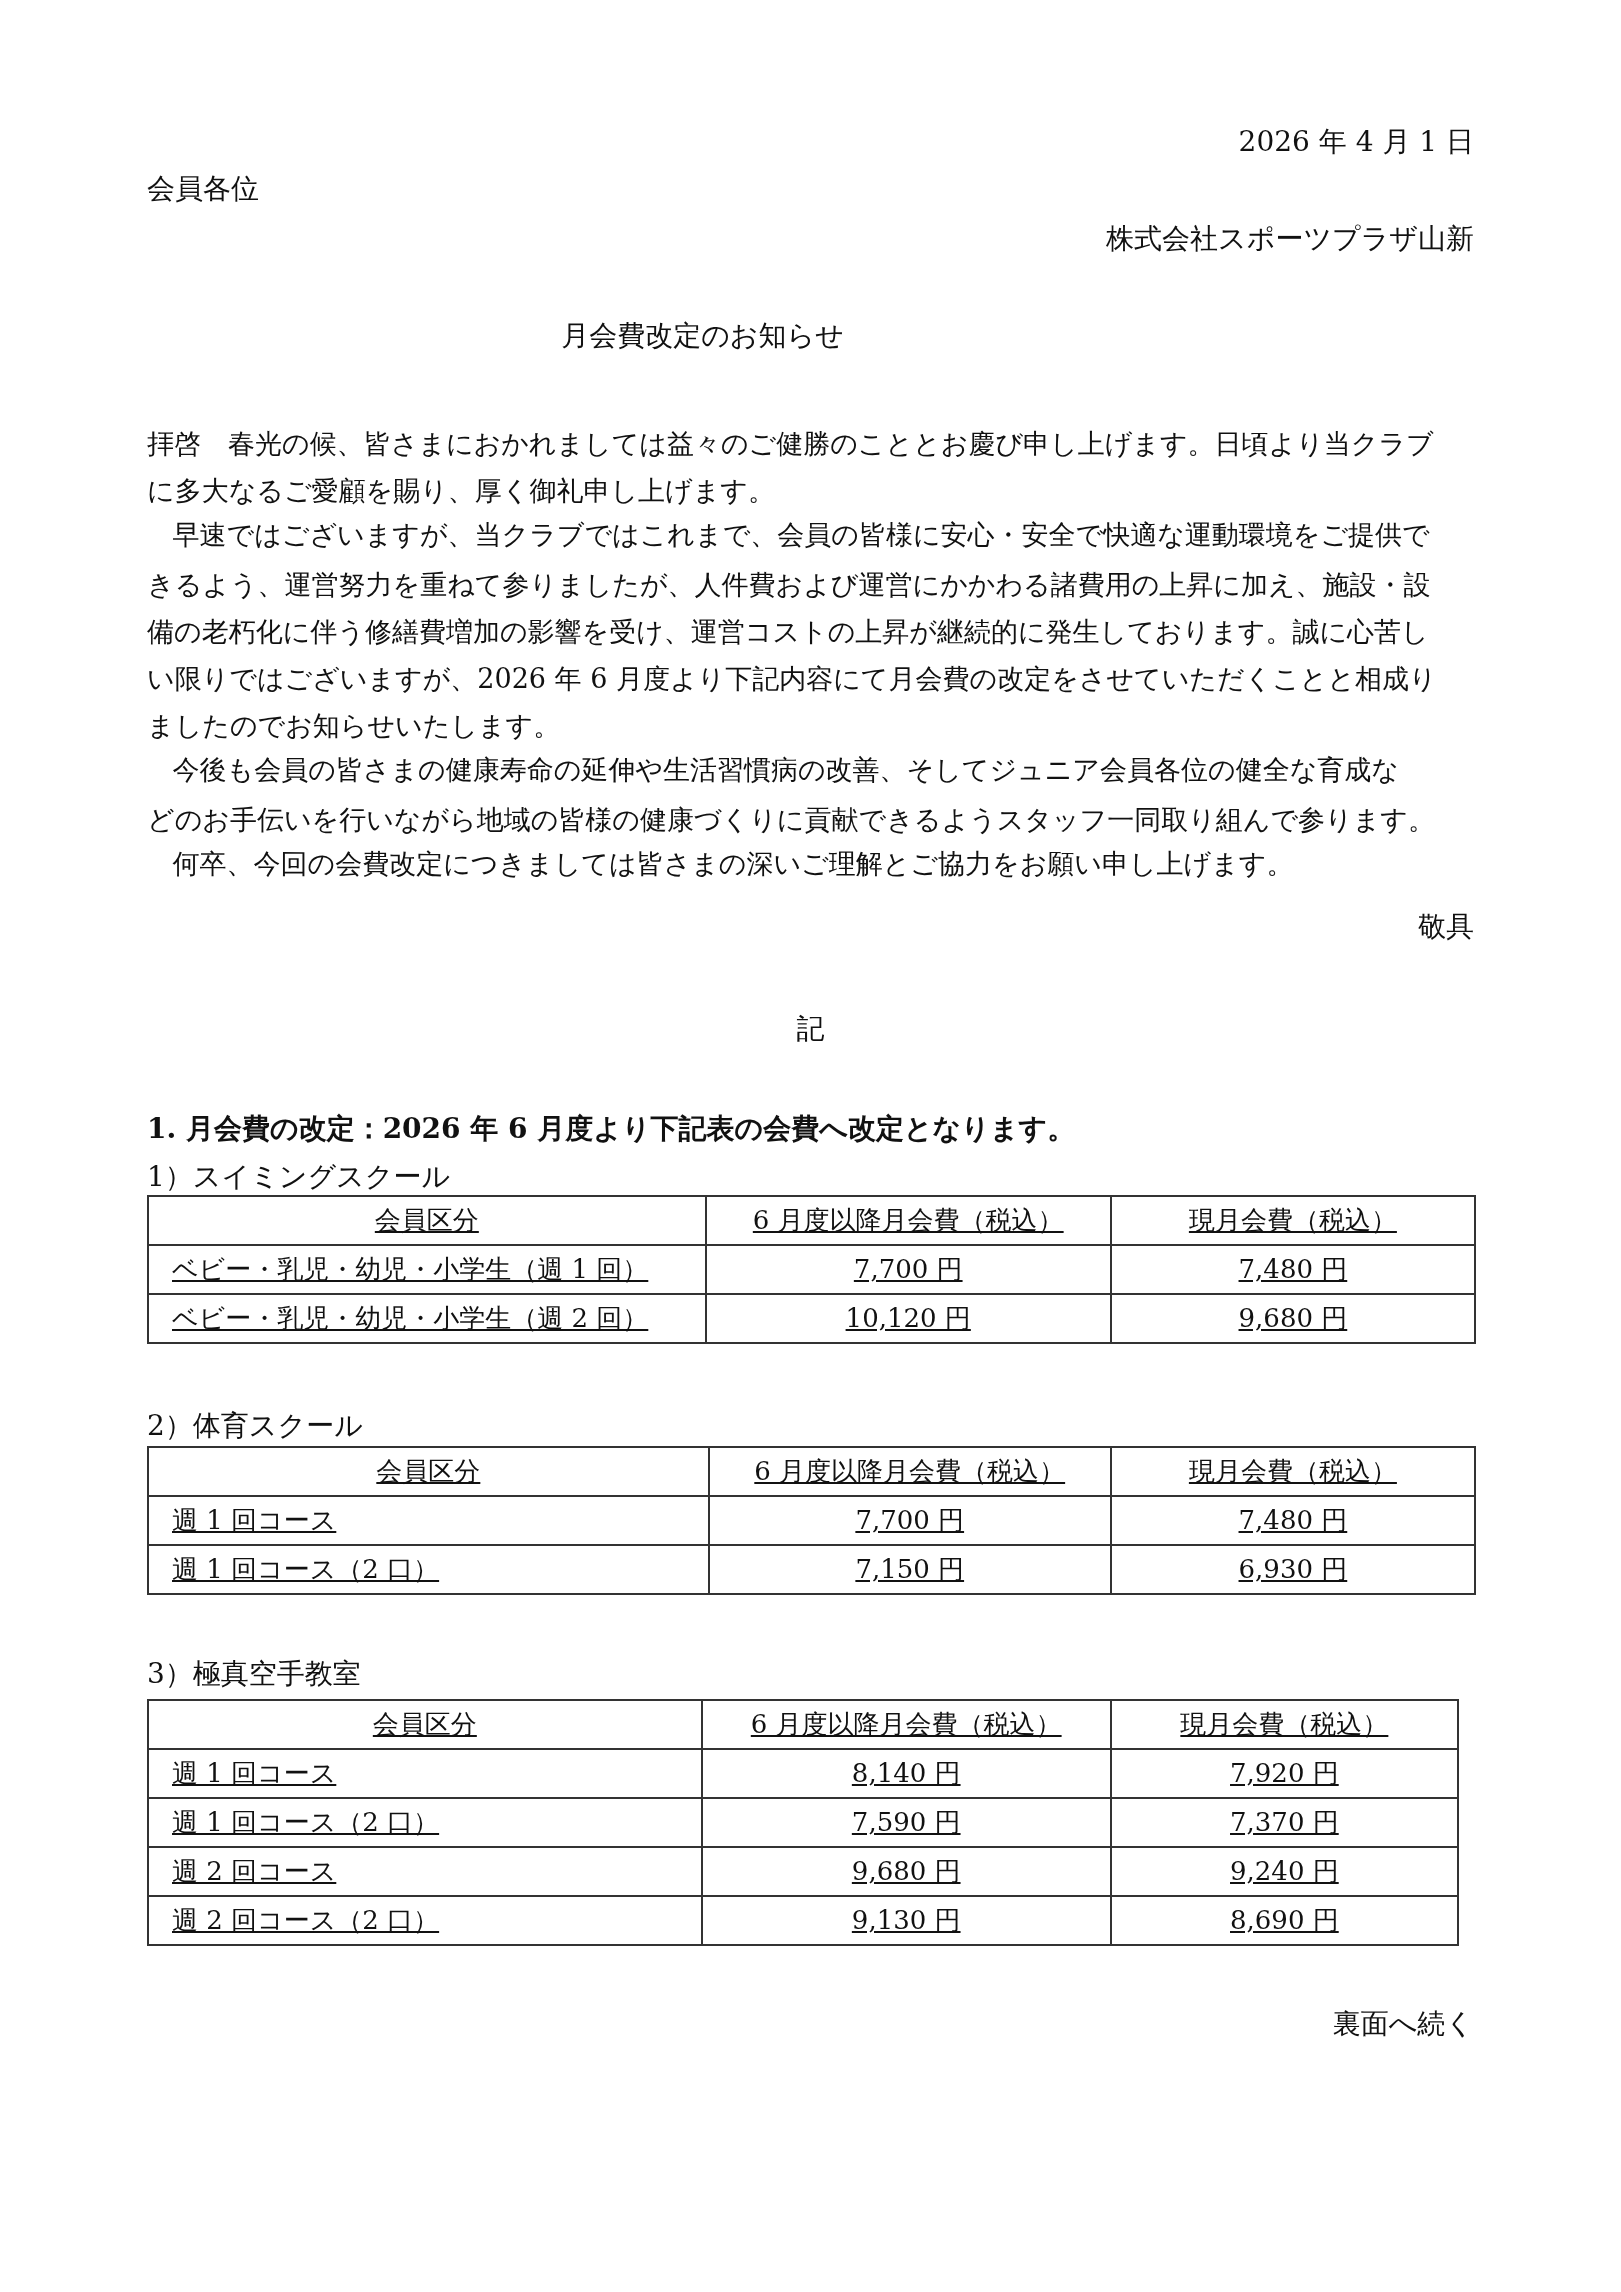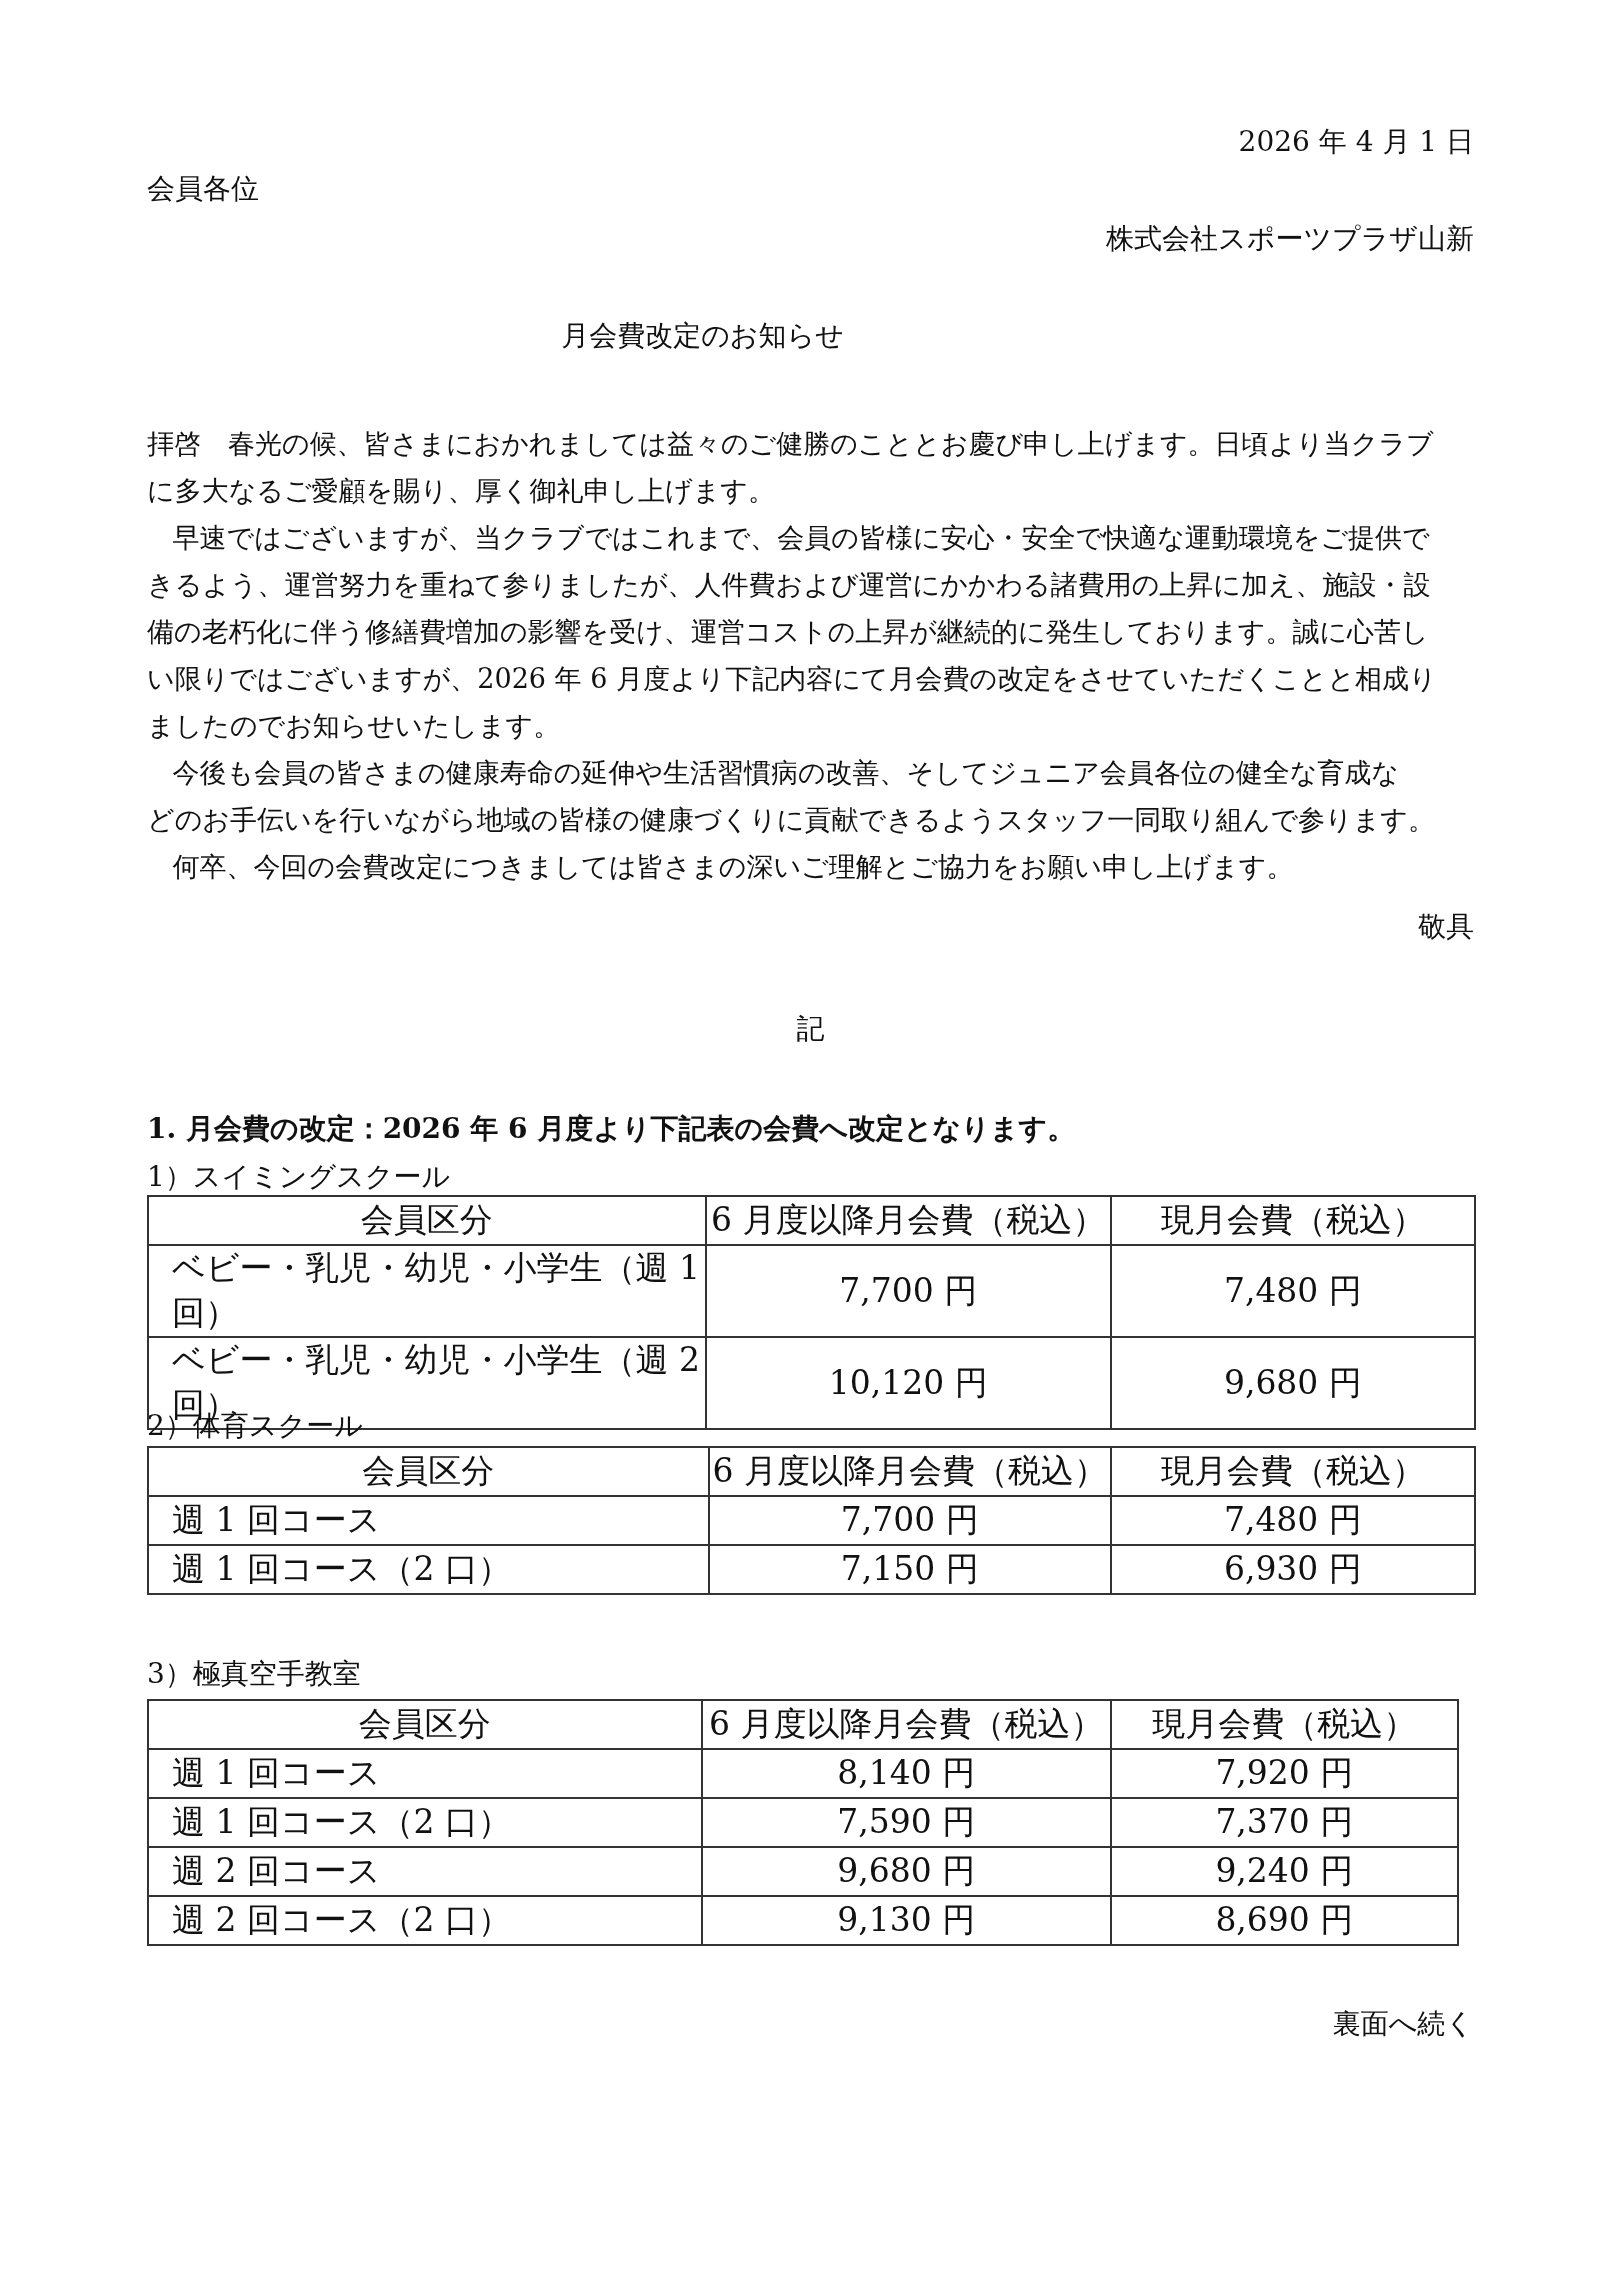--- a/index.html
+++ b/index.html
@@ -10,29 +10,29 @@
   }
   .abs { position: absolute; white-space: nowrap; }
   .t { font-size: 28px; line-height: 29px; }
   #date { right: 147px; top: 127px; }
   #recipient { left: 147px; top: 174px; }
   #company { right: 147px; top: 224px; }
   #title { left: 0; width: 1405px; text-align: center; top: 321px; }
   #body { left: 147px; top: 420px; width: 1335px; }
   .para { font-size: 27px; line-height: 47px; margin: 0; white-space: normal; text-align: justify; word-break: break-all; }
   .line { display: block; white-space: nowrap; }
-  .indent { padding-left: 25.5px; }
+  .indent { padding-left: 25.5px; font-family: Liberation Mono, monospace; }
   #closing { right: 147px; top: 912px; }
   #ki { left: 0; width: 1621px; text-align: center; top: 1014px; }
   #sec1 { left: 147px; top: 1114px; font-weight: bold; }
   .sub { left: 147px; }
   #sub1 { top: 1162px; }
   #sub2 { top: 1411px; }
   #sub3 { top: 1659px; }
-  table.fee { position: absolute; border-collapse: collapse; font-size: 33px; }
+  table.fee { position: absolute; border-collapse: collapse; font-size: 26px; text-decoration: underline; }
   table.fee td, table.fee th {
     border: 2px solid #333333; height: 47px; padding: 0; font-weight: normal;
   }
   table.fee th { text-align: center; }
   table.fee td.cat { text-align: left; padding-left: 23px; }
   table.fee td.num { text-align: center; }
   #tbl1 { left: 147px; top: 1195px; width: 1329px; }
   #tbl2 { left: 147px; top: 1446px; width: 1329px; }
   #tbl3 { left: 147px; top: 1699px; width: 1312px; }
   #cont { right: 147px; top: 2009px; }

